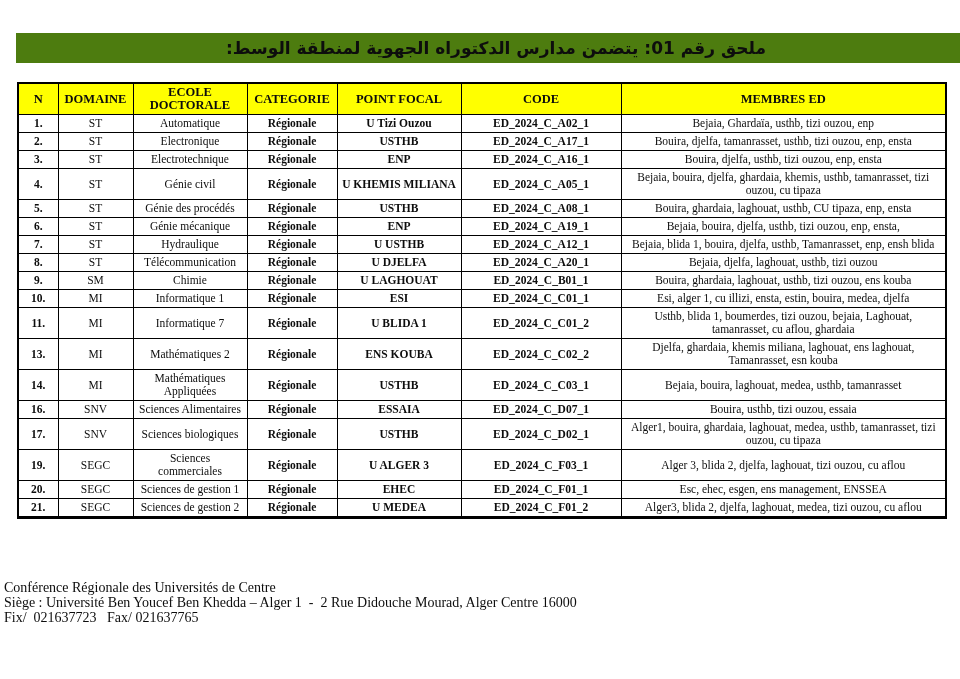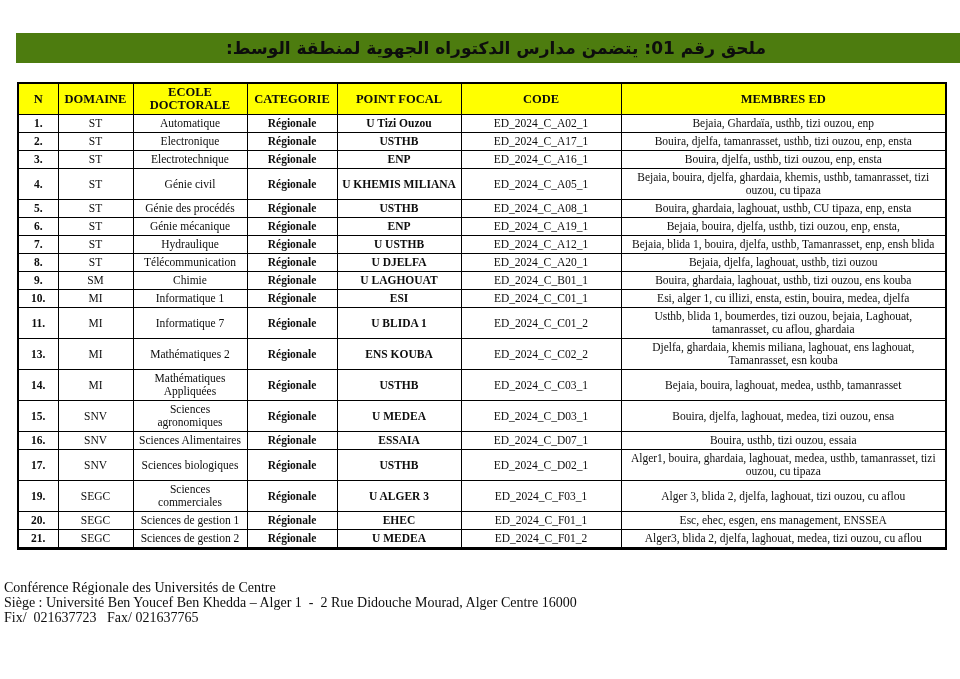--- a/index.html
+++ b/index.html
@@ -72,21 +72,21 @@
   col.c-domaine    { width: 75px;  }
   col.c-ecole      { width: 114px; }
   col.c-categorie  { width: 90px;  }
   col.c-pointfocal { width: 124px; }
   col.c-code       { width: 160px; }
   col.c-membres    { width: 325px; }
   td.col-n         { font-weight: bold; vertical-align: bottom; }
   td.col-ecole     { white-space: pre-line; }
   td.col-categorie { font-weight: bold; vertical-align: bottom; }
   td.col-point-focal { font-weight: bold; }
-  td.col-code      { font-weight: normal; }
+  td.col-code      { font-weight: bold; }
   .footer {
     position: absolute;
     top: 580px;
     left: 4px;
     width: 940px;
     font-size: 14px;
     line-height: 15px;
     color: #0d0d0d;
   }
   .footer .line { white-space: pre; }
@@ -253,30 +253,20 @@
       <td class="col-n">14.</td>
       <td class="col-domaine">MI</td>
       <td class="col-ecole">Mathématiques
 Appliquées</td>
       <td class="col-categorie">Régionale</td>
       <td class="col-point-focal">USTHB</td>
       <td class="col-code">ED_2024_C_C03_1</td>
       <td class="col-membres">Bejaia, bouira, laghouat, medea, usthb, tamanrasset</td>
     </tr>
 
-    <tr>
-      <td class="col-n">15.</td>
-      <td class="col-domaine">SNV</td>
-      <td class="col-ecole">Sciences
-agronomiques</td>
-      <td class="col-categorie">Régionale</td>
-      <td class="col-point-focal">U MEDEA</td>
-      <td class="col-code">ED_2024_C_D03_1</td>
-      <td class="col-membres">Bouira, djelfa, laghouat, medea, tizi ouzou, ensa</td>
-    </tr>
 
     <tr>
       <td class="col-n">16.</td>
       <td class="col-domaine">SNV</td>
       <td class="col-ecole">Sciences Alimentaires</td>
       <td class="col-categorie">Régionale</td>
       <td class="col-point-focal">ESSAIA</td>
       <td class="col-code">ED_2024_C_D07_1</td>
       <td class="col-membres">Bouira, usthb, tizi ouzou, essaia</td>
     </tr>

